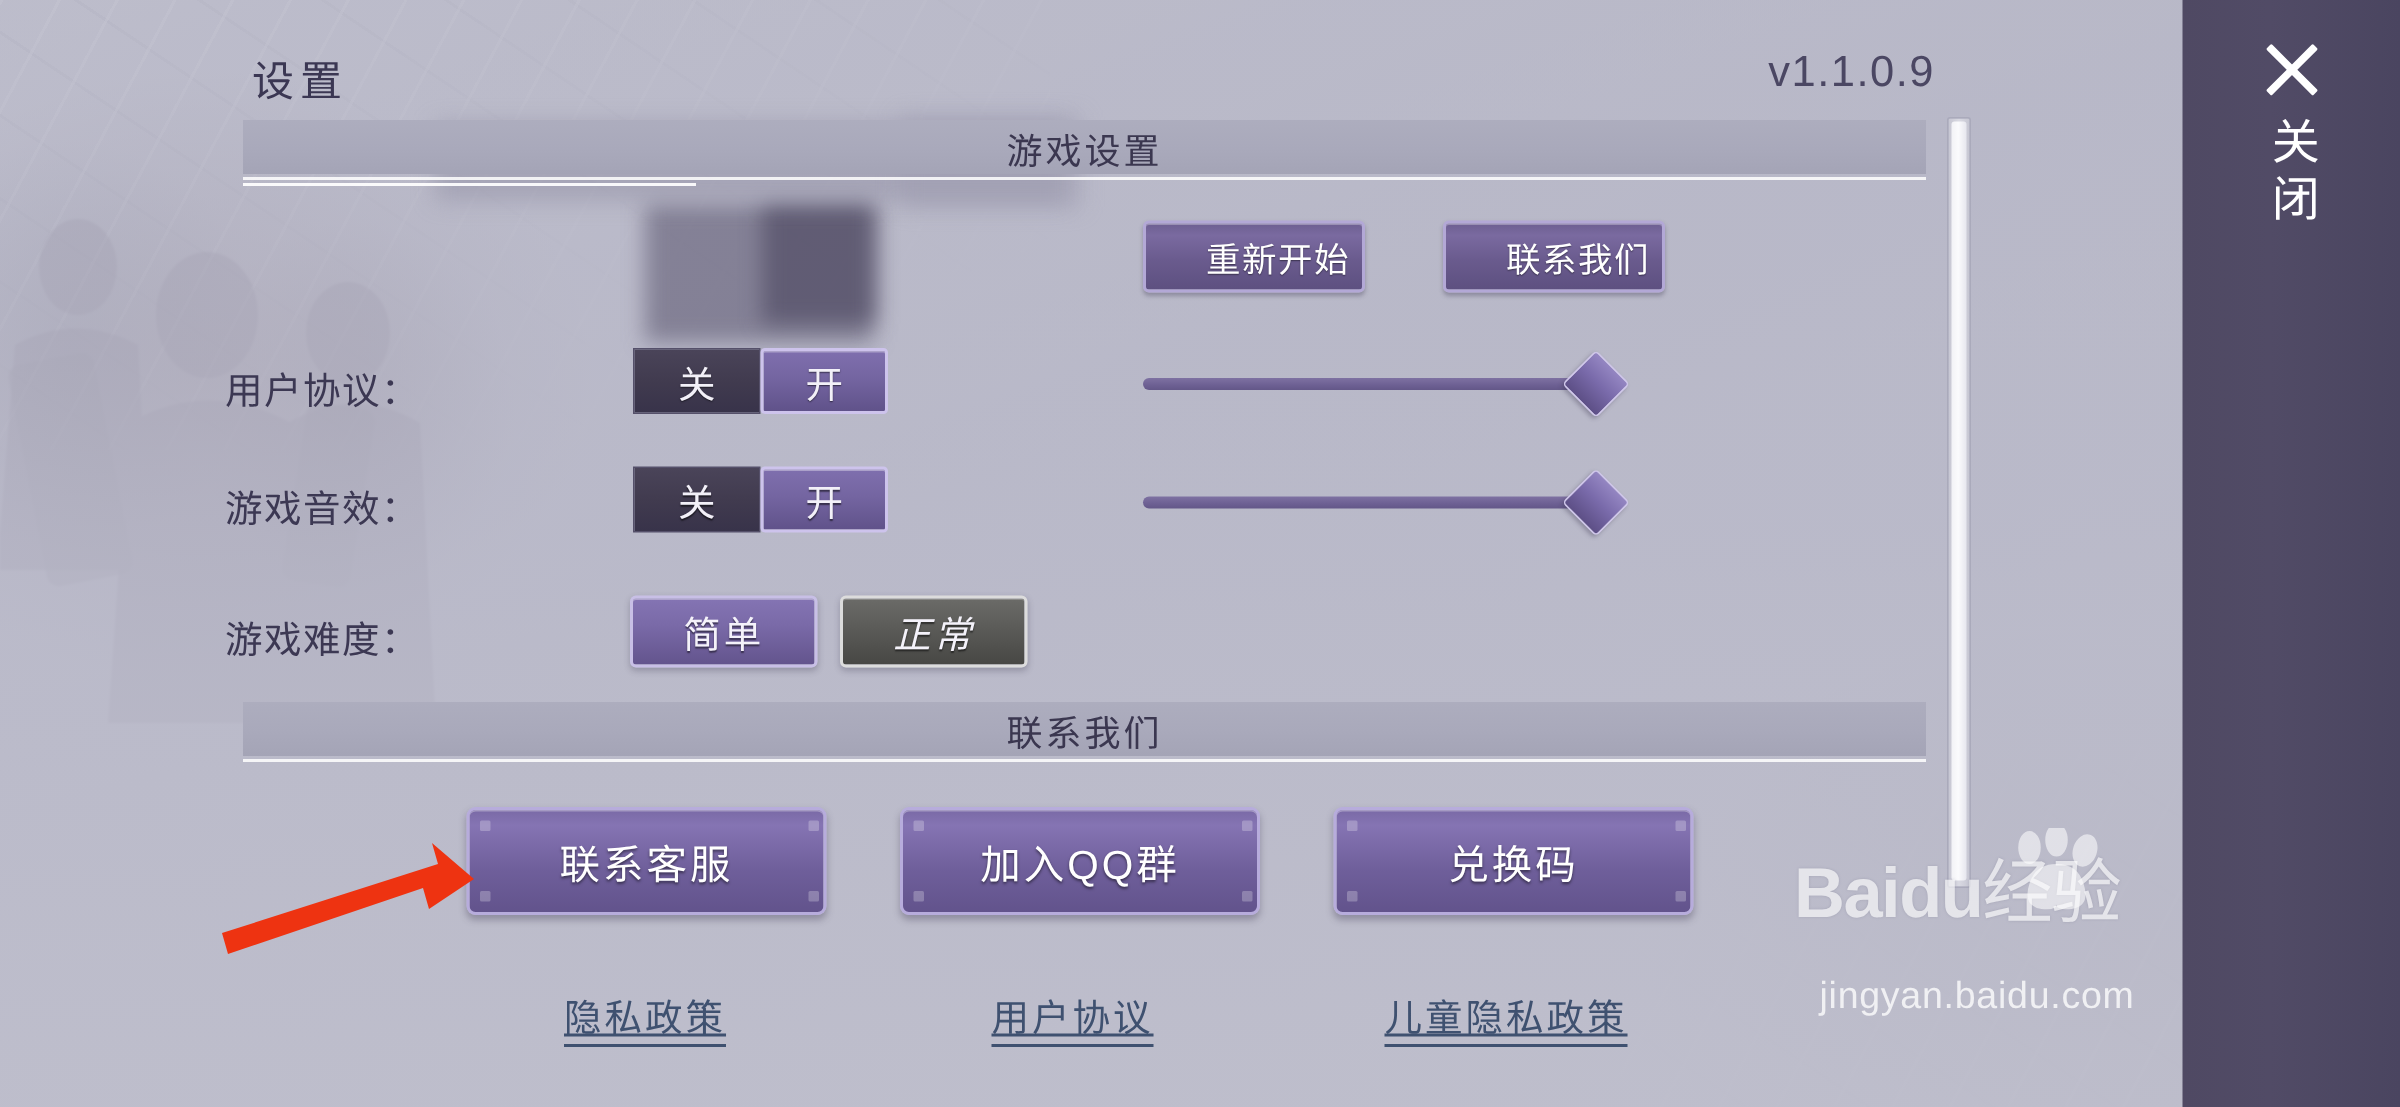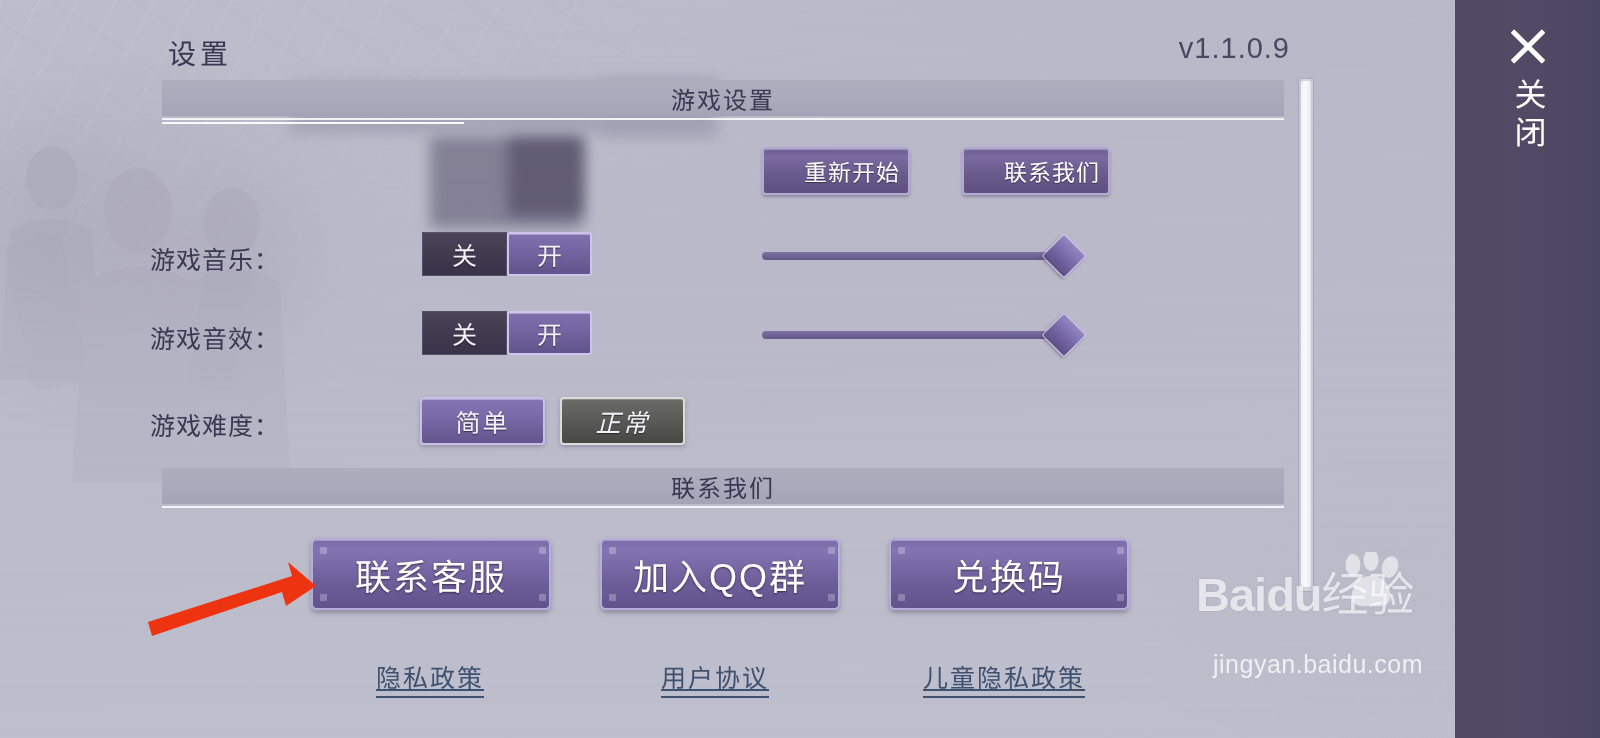--- a/index.html
+++ b/index.html
@@ -134,21 +134,21 @@
   
   .btn-big {
     position: absolute;
     box-sizing: border-box;
     width: 240px;
     height: 72px;
     border: 2px solid #b7acdc;
     border-radius: 6px;
     background: linear-gradient(to bottom, #7a6aa6 0%, #8574b3 15%, #6f5f9b 58%, #62538c 100%);
     color: #fff;
-    font-size: 36px;
+    font-size: 27px;
     letter-spacing: 2px;
     display: flex;
     align-items: center;
     justify-content: center;
     text-shadow: 0 1px 2px rgba(0,0,0,0.5);
     box-shadow: inset 0 1px 0 rgba(255,255,255,0.32), 0 3px 5px rgba(60,55,80,0.35);
     cursor: pointer;
   }
   .btn-big::before, .btn-big::after {
     content: "";
@@ -420,21 +420,21 @@
   </div>
   <div class="section-rule" style="top:118px;"></div>
 
   <div class="btn" style="left:762px; top:147px; width:148px; height:48px;">
     <span>重新开始</span>
   </div>
   <div class="btn" style="left:962px; top:147px; width:148px; height:48px;">
     <span>联系我们</span>
   </div>
 
-  <div class="row-label" style="left:60px; top:240px;">游戏音乐：</div>
+  <div class="row-label" style="left:60px; top:240px;">用户协议：</div>
   <div class="toggle" style="left:422px; top:232px;">
     <div class="seg off-state">关</div>
     <div class="seg on-state">开</div>
   </div>
   <div class="slider" style="left:762px; top:240px;">
     <div class="track"></div>
     <div class="knob"></div>
   </div>
 
   <div class="row-label" style="left:60px; top:319px;">游戏音效：</div>

